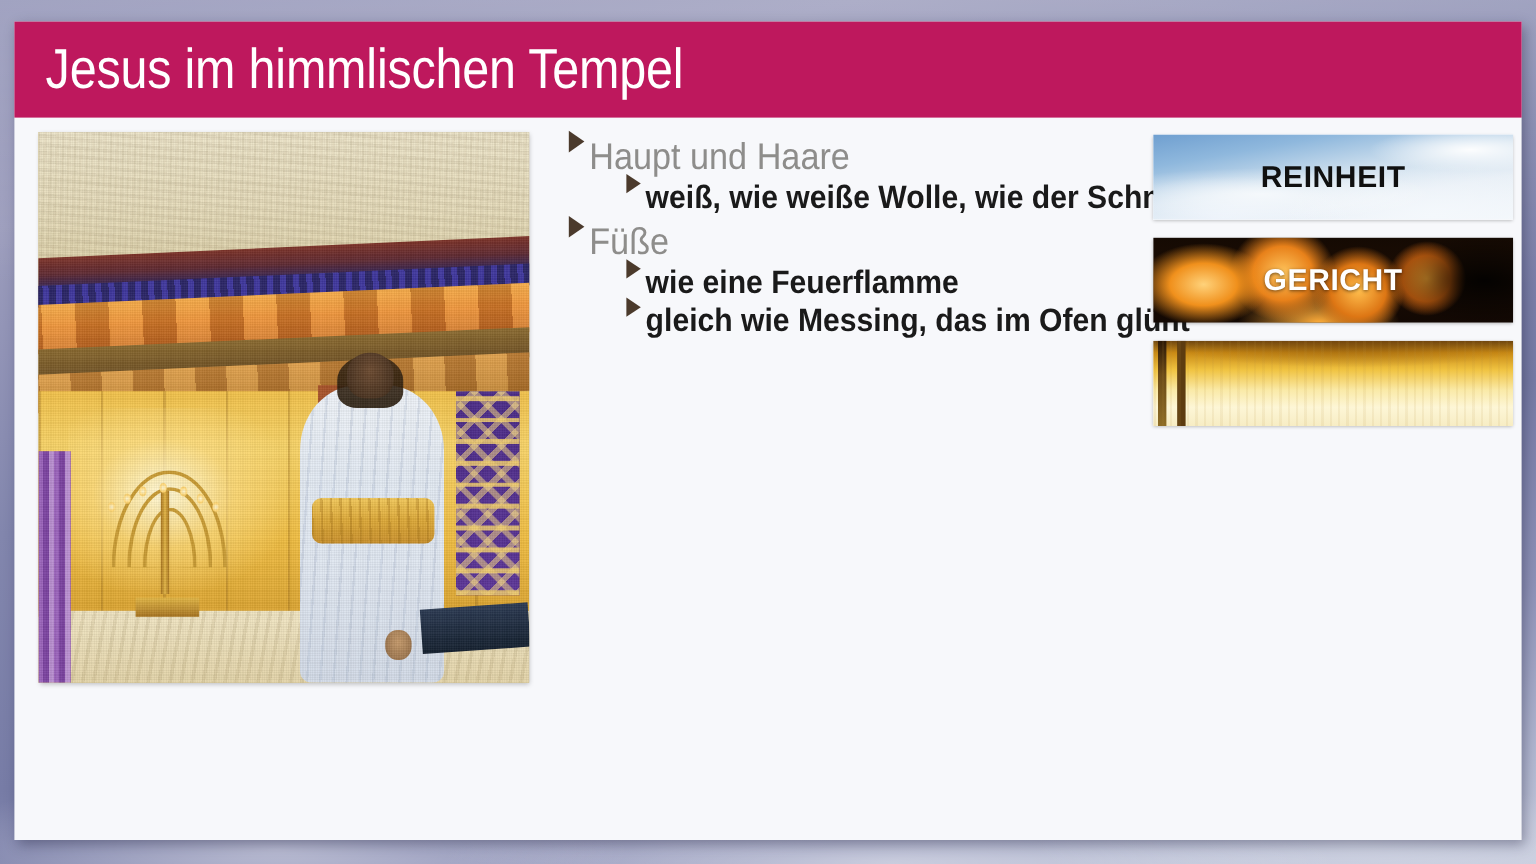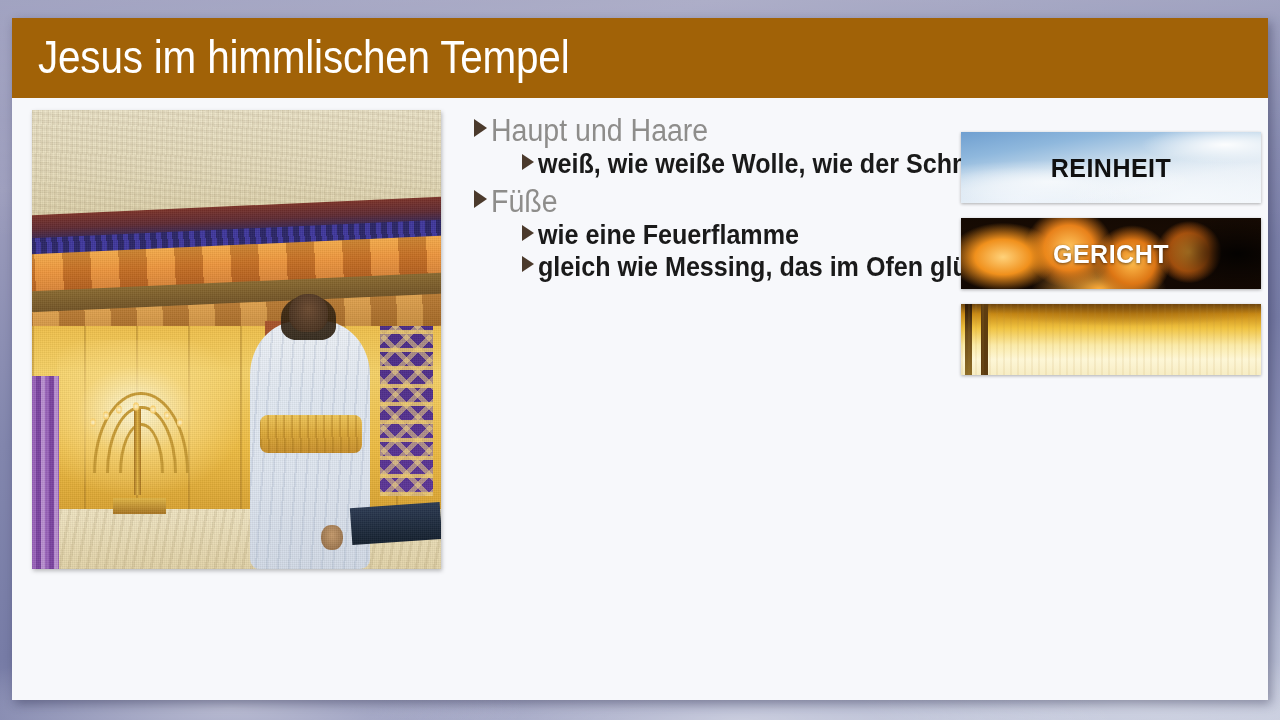--- a/index.html
+++ b/index.html
@@ -50,21 +50,21 @@
     box-shadow: 3px 4px 10px rgba(30,30,60,0.38);
   }
 
   
   .title-bar {
     position: absolute;
     left: 0;
     top: 0;
     width: 1256px;
     height: 80px;
-    background: #a16207;
+    background: #be185d;
   }
   .title-text {
     position: absolute;
     left: 26px;
     top: 50%;
     transform: translateY(-52%);
     color: #ffffff;
     font-family: "Liberation Sans Narrow", "Liberation Sans", sans-serif;
     font-size: 47px;
     font-weight: 400;
@@ -265,21 +265,21 @@
     pointer-events: none;
   }
 
   
   .bullets {
     position: absolute;
     left: 462px;
     top: 92px;
     width: 500px;
   }
-  .bullet-row { display: flex; align-items: center; white-space: nowrap; }
+  .bullet-row { display: flex; align-items: flex-start; white-space: nowrap; }
   .lvl1 { margin-left: 0px; margin-top: 2px; }
   .lvl2 { margin-left: 48px; margin-top: -2px; }
 
   .tri {
     width: 0; height: 0;
     border-left: 13px solid #4b3a2c;
     border-top: 9px solid transparent;
     border-bottom: 9px solid transparent;
     margin-right: 4px;
     flex: 0 0 auto;
@@ -311,21 +311,20 @@
     transform-origin: left center;
     transform: scaleX(0.93);
   }
 
   
   .cards {
     position: absolute;
     left: 949px;
     top: 94px;
     width: 300px;
-    margin-top: 20px;
   }
   .card {
     position: relative;
     width: 300px;
     height: 71px;
     margin-bottom: 15px;
     overflow: hidden;
     box-shadow: 0 1px 3px rgba(0,0,0,0.30);
   }
   .card-label {

